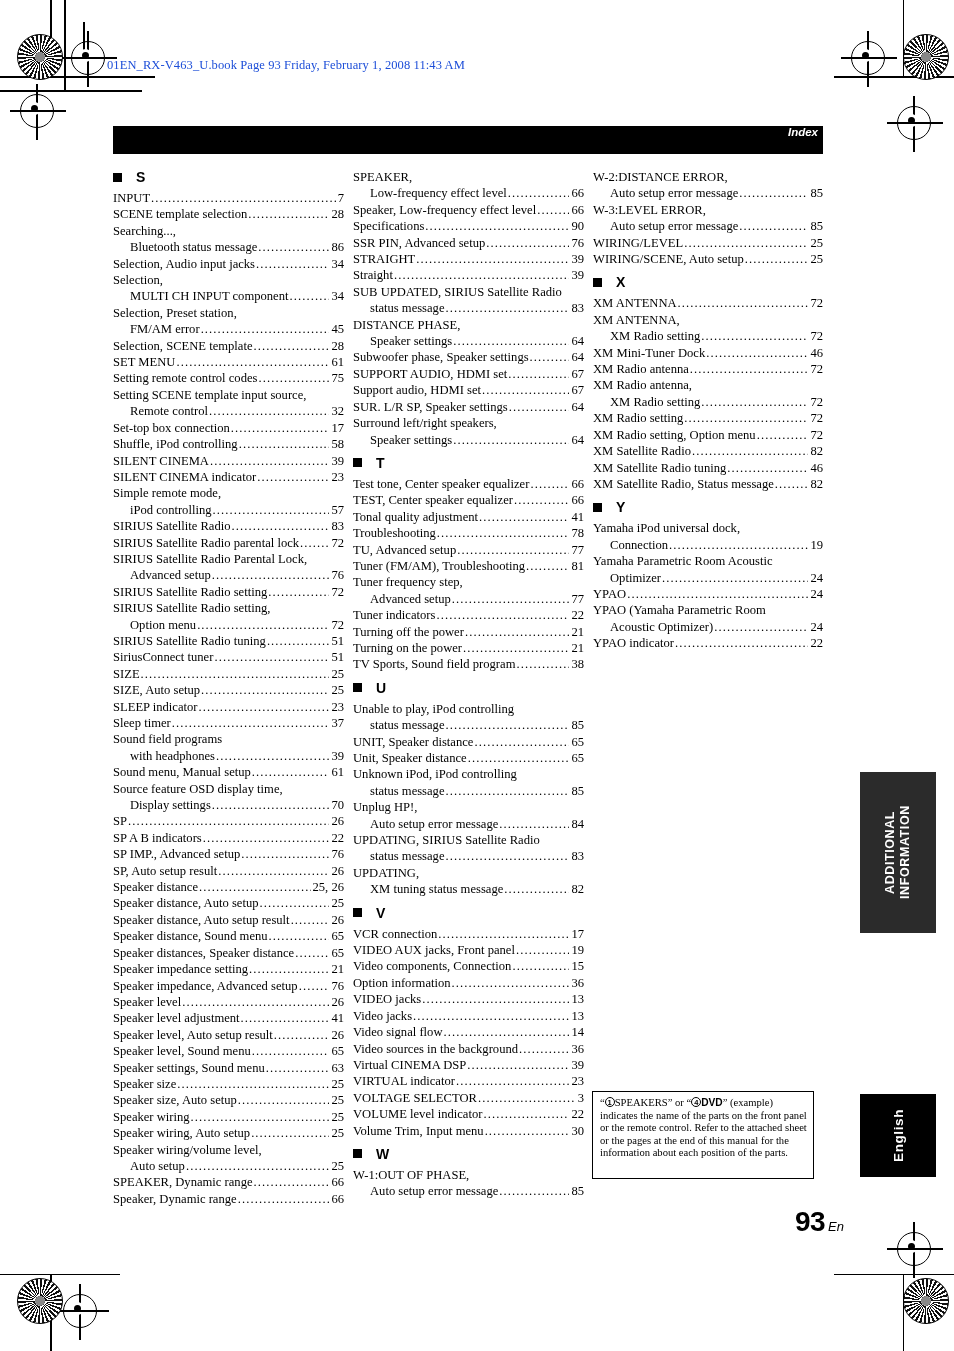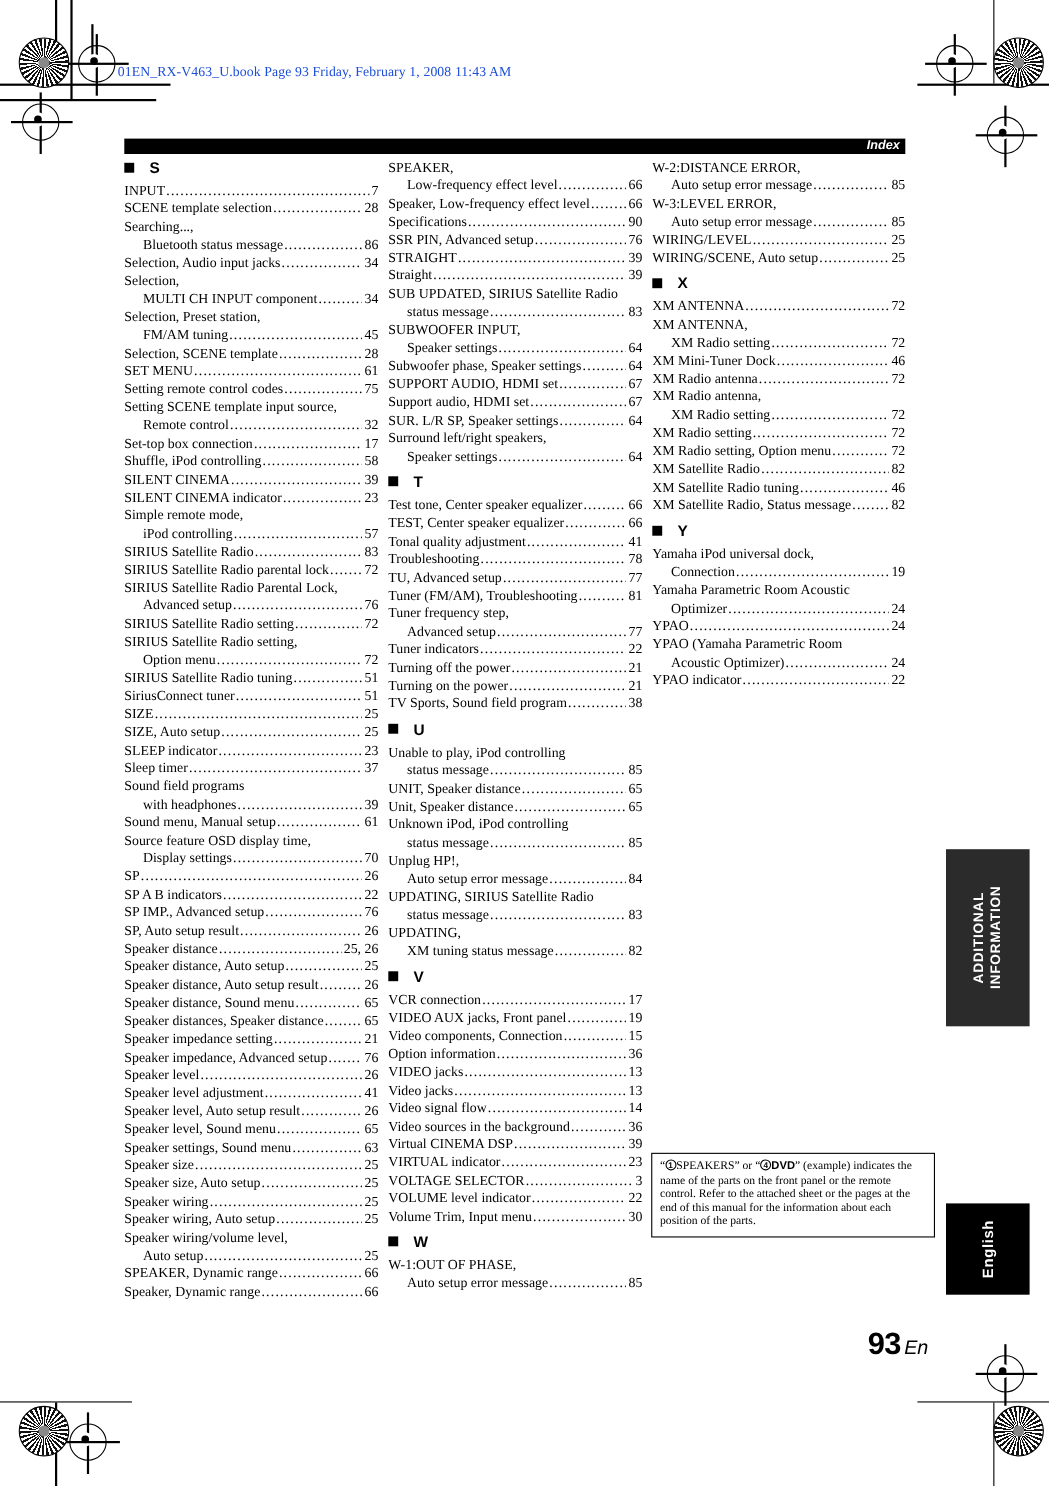--- a/index.html
+++ b/index.html
@@ -67,24 +67,24 @@
 
   
   .page {
     position: absolute;
     left: 113px;
     top: 126px;
     width: 710px;
   }
 
   .header-band {
-    height: 14px;
+    height: 28px;
     background: #000;
     position: relative;
-    margin-bottom: 4px;
+    margin-bottom: 15px;
   }
   .header-band .band-title {
     position: absolute;
     right: 5px;
     top: -1px;
     color: #fff;
     font-style: italic;
     font-weight: bold;
     font-size: 11.5px;
     font-family: "Liberation Sans", sans-serif;
@@ -175,24 +175,24 @@
     width: 76px;
     height: 83px;
     background: #000;
   }
   #tab-english span { font-size: 13.5px; }
 
   
   .note-box {
     position: absolute;
     left: 592px;
-    top: 1048px;
-    width: 258px;
+    top: 1091px;
+    width: 222px;
     border: 1.3px solid #000;
-    padding: 5px 6px 6px 7px;
+    padding: 5px 6px 18px 7px;
     font-size: 10.6px;
     line-height: 12.6px;
     font-family: "Liberation Serif", serif;
   }
   .note-box .circ {
     display: inline-block;
     width: 10px; height: 10px;
     border: 1px solid #000;
     border-radius: 50%;
     font-size: 7.5px;
@@ -206,21 +206,21 @@
 
   
   .page-number {
     position: absolute;
     right: 110px;
     top: 1206px;
     font-family: "Liberation Sans", sans-serif;
     color: #000;
   }
   .page-number .num { font-size: 28px; font-weight: bold; letter-spacing: -0.5px; }
-  .page-number .en { font-size: 18px; font-style: italic; margin-left: 3px; }
+  .page-number .en { font-size: 13px; font-style: italic; margin-left: 3px; }
 </style>
 </head>
 <body>
 
 <div>
 
   <div class="crop-line" style="left:0;  top:76px;  width:155px; height:1.5px;"></div>
   <div class="crop-line" style="left:0;  top:90px;  width:142px; height:1.5px;"></div>
   <div class="crop-line" style="left:50px;top:0;    width:1.5px; height:76px;"></div>
   <div class="crop-line" style="left:64px;top:0;    width:1.5px; height:90px;"></div>
@@ -302,21 +302,21 @@
         </div>
         <div class="entry indent">
           <span class="txt">MULTI CH INPUT component</span>
           <span class="dots">......................................................................</span>
           <span class="pg">34</span>
         </div>
         <div class="entry nodots">
           <span class="txt">Selection, Preset station,</span>
         </div>
         <div class="entry indent">
-          <span class="txt">FM/AM tuning</span>
+          <span class="txt">FM/AM error</span>
           <span class="dots">......................................................................</span>
           <span class="pg">45</span>
         </div>
         <div class="entry">
           <span class="txt">Selection, SCENE template</span>
           <span class="dots">......................................................................</span>
           <span class="pg">28</span>
         </div>
         <div class="entry">
           <span class="txt">SET MENU</span>
@@ -601,21 +601,21 @@
         </div>
         <div class="entry nodots">
           <span class="txt">SUB UPDATED, SIRIUS Satellite Radio</span>
         </div>
         <div class="entry indent">
           <span class="txt">status message</span>
           <span class="dots">......................................................................</span>
           <span class="pg">83</span>
         </div>
         <div class="entry nodots">
-          <span class="txt">SUBWOOFER INPUT,</span>
+          <span class="txt">DISTANCE PHASE,</span>
         </div>
         <div class="entry indent">
           <span class="txt">Speaker settings</span>
           <span class="dots">......................................................................</span>
           <span class="pg">64</span>
         </div>
         <div class="entry">
           <span class="txt">Subwoofer phase, Speaker settings</span>
           <span class="dots">......................................................................</span>
           <span class="pg">64</span>

